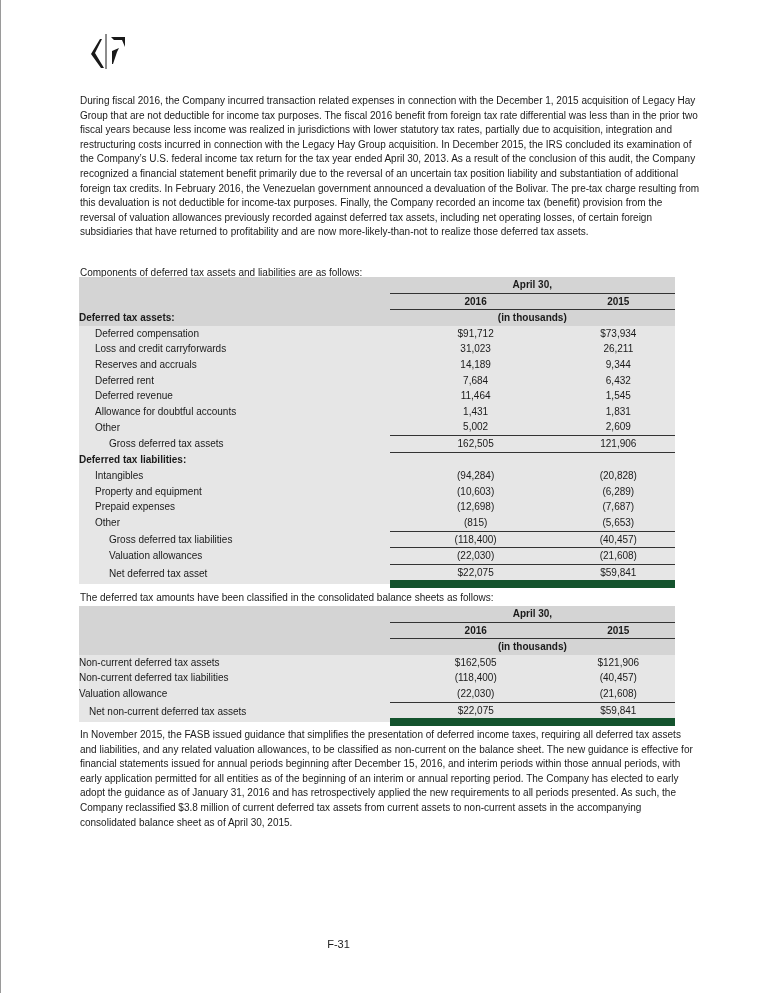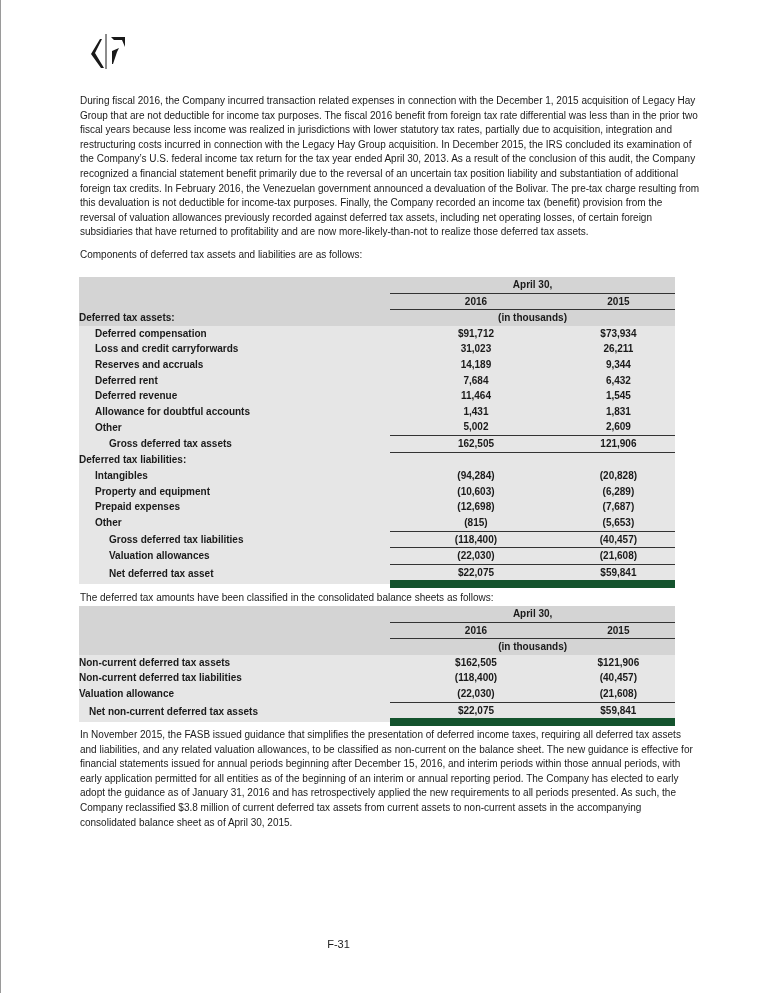--- a/index.html
+++ b/index.html
@@ -7,32 +7,32 @@
     width: 768px; height: 993px; position: relative; overflow: hidden;
     font-family: "Liberation Sans", sans-serif; color: #1a1a1a;
     border-left: 1px solid #9a9a9a; box-sizing: border-box;
   }
   .logo { position: absolute; left: 90px; top: 31px; width: 46px; height: 38px; }
   .para {
     position: absolute; left: 79px; width: 620px;
     font-size: 10px; line-height: 14.6px; margin: 0;
   }
   #p1 { top: 94px; }
-  #p2 { top: 248px; }
+  #p2 { top: 266px; }
   #p3 { top: 591px; }
   #p4 { top: 728px; }
   table.fin {
     position: absolute; left: 78px; width: 596px;
     border-collapse: collapse; font-size: 10px;
   }
   #t1 { top: 277px; }
   #t2 { top: 606px; }
   table.fin td { padding: 0; height: 15.6px; line-height: 15.6px; white-space: nowrap; }
   table.fin tr.hd td { background: #d4d4d4; }
-  table.fin tr.body td { background: #e6e6e6; font-weight: bold; }
+  table.fin tr.body td { background: #e6e6e6; }
   td.lbl { width: 320px; }
   td.num { text-align: center; margin-top: 12px; }
   td.c2016 { width: 180px; }
   td.c2015 { width: 118px; }
   .ind1 { padding-left: 16px !important; }
   .ind2 { padding-left: 30px !important; }
   .ind0t1 { padding-left: 10px !important; }
   .bold { font-weight: bold; }
   .hdr-cell { text-align: center; font-weight: bold; }
   .bt { border-top: 1px solid #333; }

